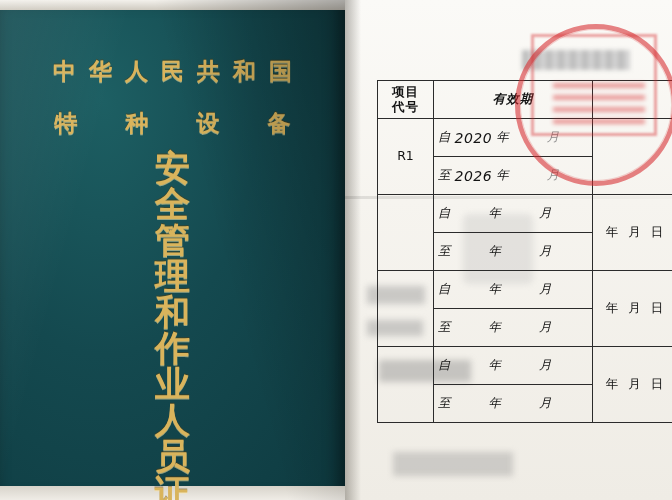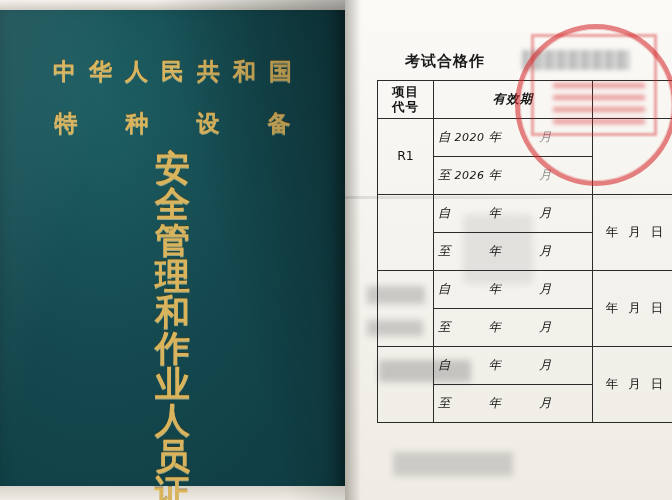--- a/index.html
+++ b/index.html
@@ -140,21 +140,21 @@
   .c-date { width: 78px; text-align: center; letter-spacing: 3px; }
   .hdr { font-weight: 600; text-align:center; letter-spacing:1px;}
   .code-cell { text-align:center; font-size: 12px; }
   .row-inner {
     display: flex;
     align-items: center;
     gap: 4px;
     white-space: nowrap;
   }
   .pfx { font-size: 12.5px; }
-  .val { font-size: 11px; letter-spacing:.5px; }
+  .val { font-size: 14px; letter-spacing:.5px; }
   .unit { font-size: 12.5px; }
   .ghost { color:#8e8e8e; }
   .blank { display:inline-block; min-width:30px; }
 
   
   .date-merge { text-align:center; letter-spacing:3px; }
 
   
   .seal {
     position: absolute;
@@ -227,21 +227,20 @@
       <span>作</span>
       <span>业</span>
       <span>人</span>
       <span>员</span>
       <span>证</span>
     </div>
   </div>
 
   <div class="page">
 
-    <div class="page-title">考试合格作</div>
     <div class="title-mask"></div>
 
     <div class="paper-fold"></div>
     <div class="smudge s5"></div>
     <div class="smudge s1"></div>
     <div class="smudge s2"></div>
     <div class="smudge s3"></div>
     <div class="smudge s4"></div>
 
     <table class="cert">

